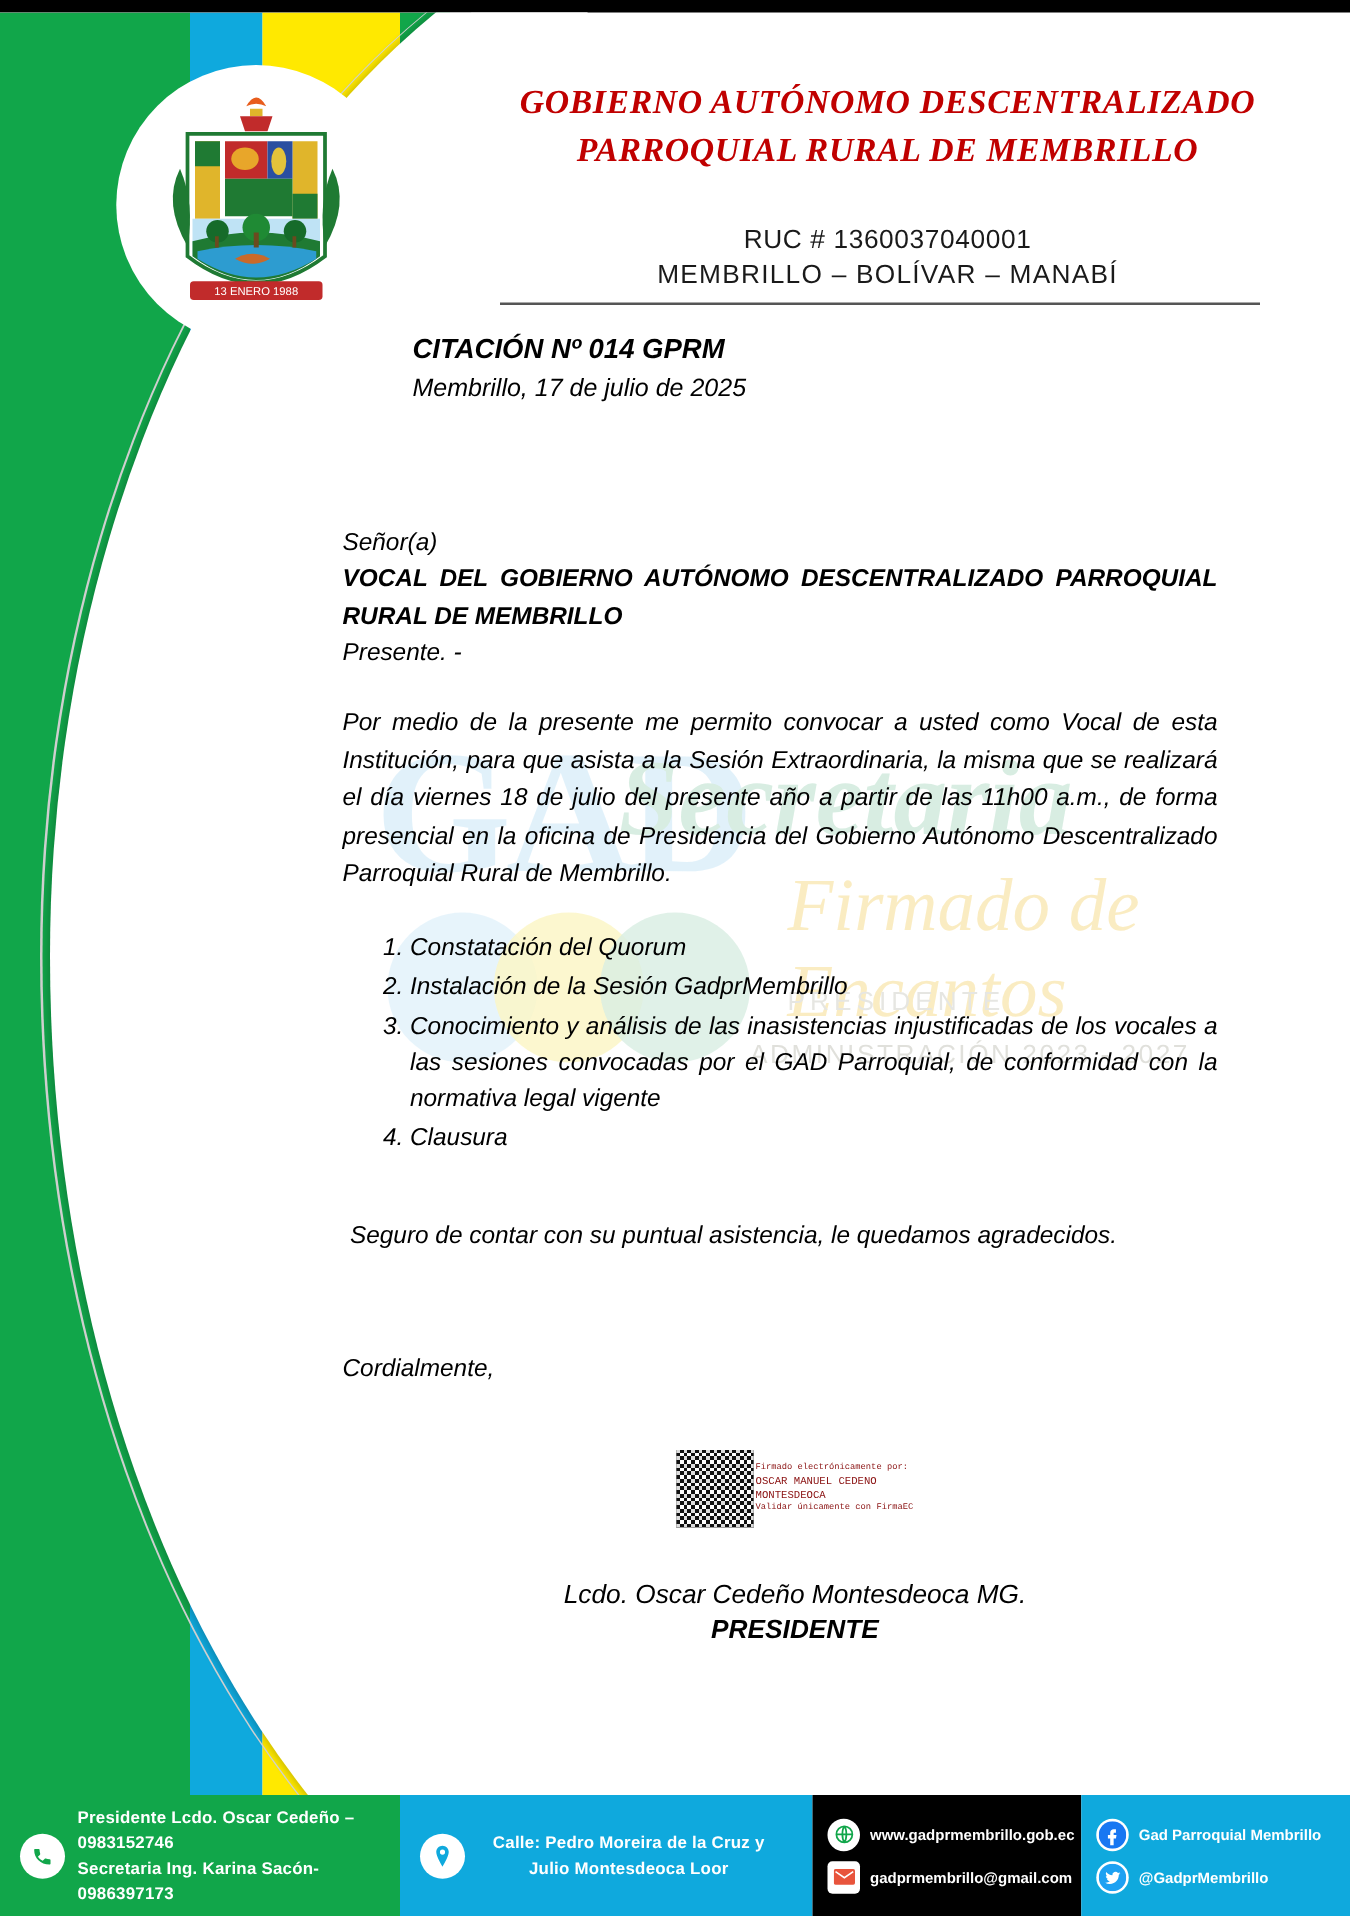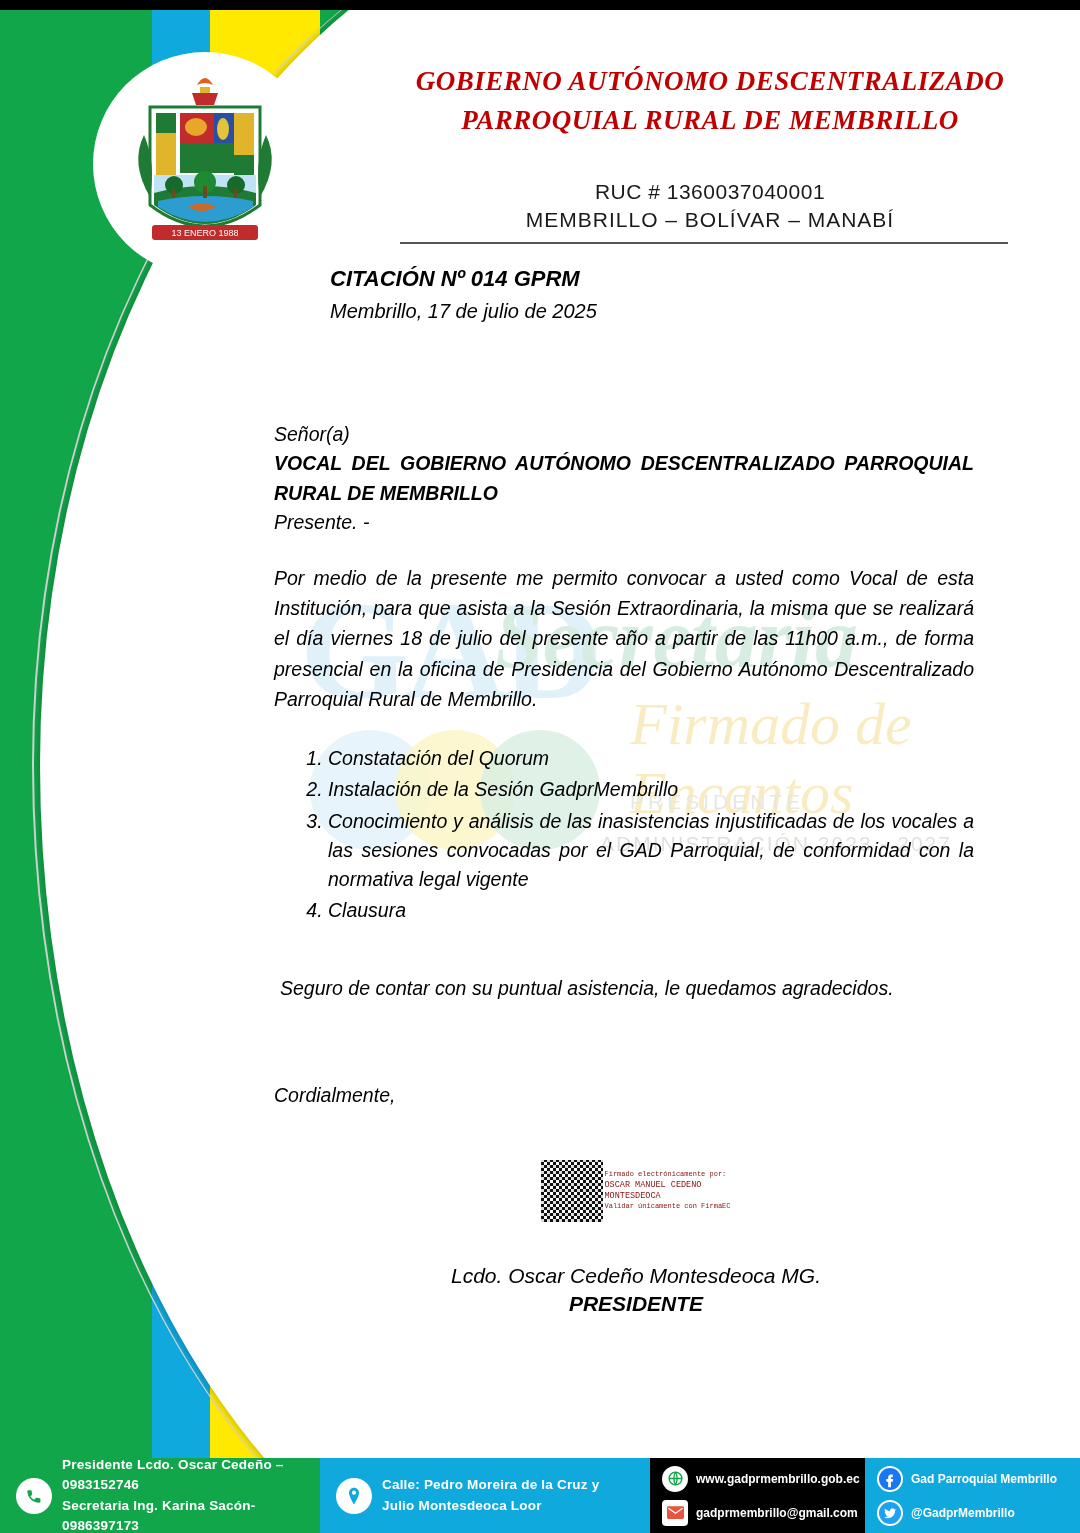--- a/index.html
+++ b/index.html
@@ -274,21 +274,21 @@
     font-size: 21px;
     font-weight: bold;
     font-style: italic;
     color: #000;
   }
 
   
   .footer {
     position: absolute;
     left: 0; bottom: 0;
-    width: 1080px; height: 75px;
+    width: 1080px; height: 97px;
     display: flex;
   }
   .f-seg { height: 100%; display: flex; align-items: center; }
   .f1 { width: 320px; background: #11a64a; }
   .f2 { width: 330px; background: #0fa9dd; }
   .f3 { width: 215px; background: #000000; }
   .f4 { width: 215px; background: #0fa9dd; }
   .f-ico {
     width: 36px; height: 36px; border-radius: 50%;
     background: #ffffff;
@@ -297,21 +297,21 @@
     margin: 0 10px 0 16px;
   }
   .f-ico svg { display: block; }
   .f-text {
     color: #ffffff;
     font-size: 13.5px;
     font-weight: bold;
     line-height: 1.5;
     letter-spacing: .2px;
   }
-  .f2 .f-text { text-align: left; width: 100%; padding-right: 26px;}
+  .f2 .f-text { text-align: center; width: 100%; padding-right: 26px;}
   .stack { display: flex; flex-direction: column; gap: 8px; width: 100%; }
   .stack-row { display: flex; align-items: center; }
   .stack-row .mini {
     width: 26px; height: 26px; border-radius: 50%;
     background: #fff; display:flex; align-items:center; justify-content:center;
     margin: 0 8px 0 12px; flex: 0 0 auto;
   }
   .stack-row .mini.sq { border-radius: 4px; }
   .stack-row .lbl { color: #fff; font-size: 12px; font-weight: bold; white-space: nowrap;}
 </style>

